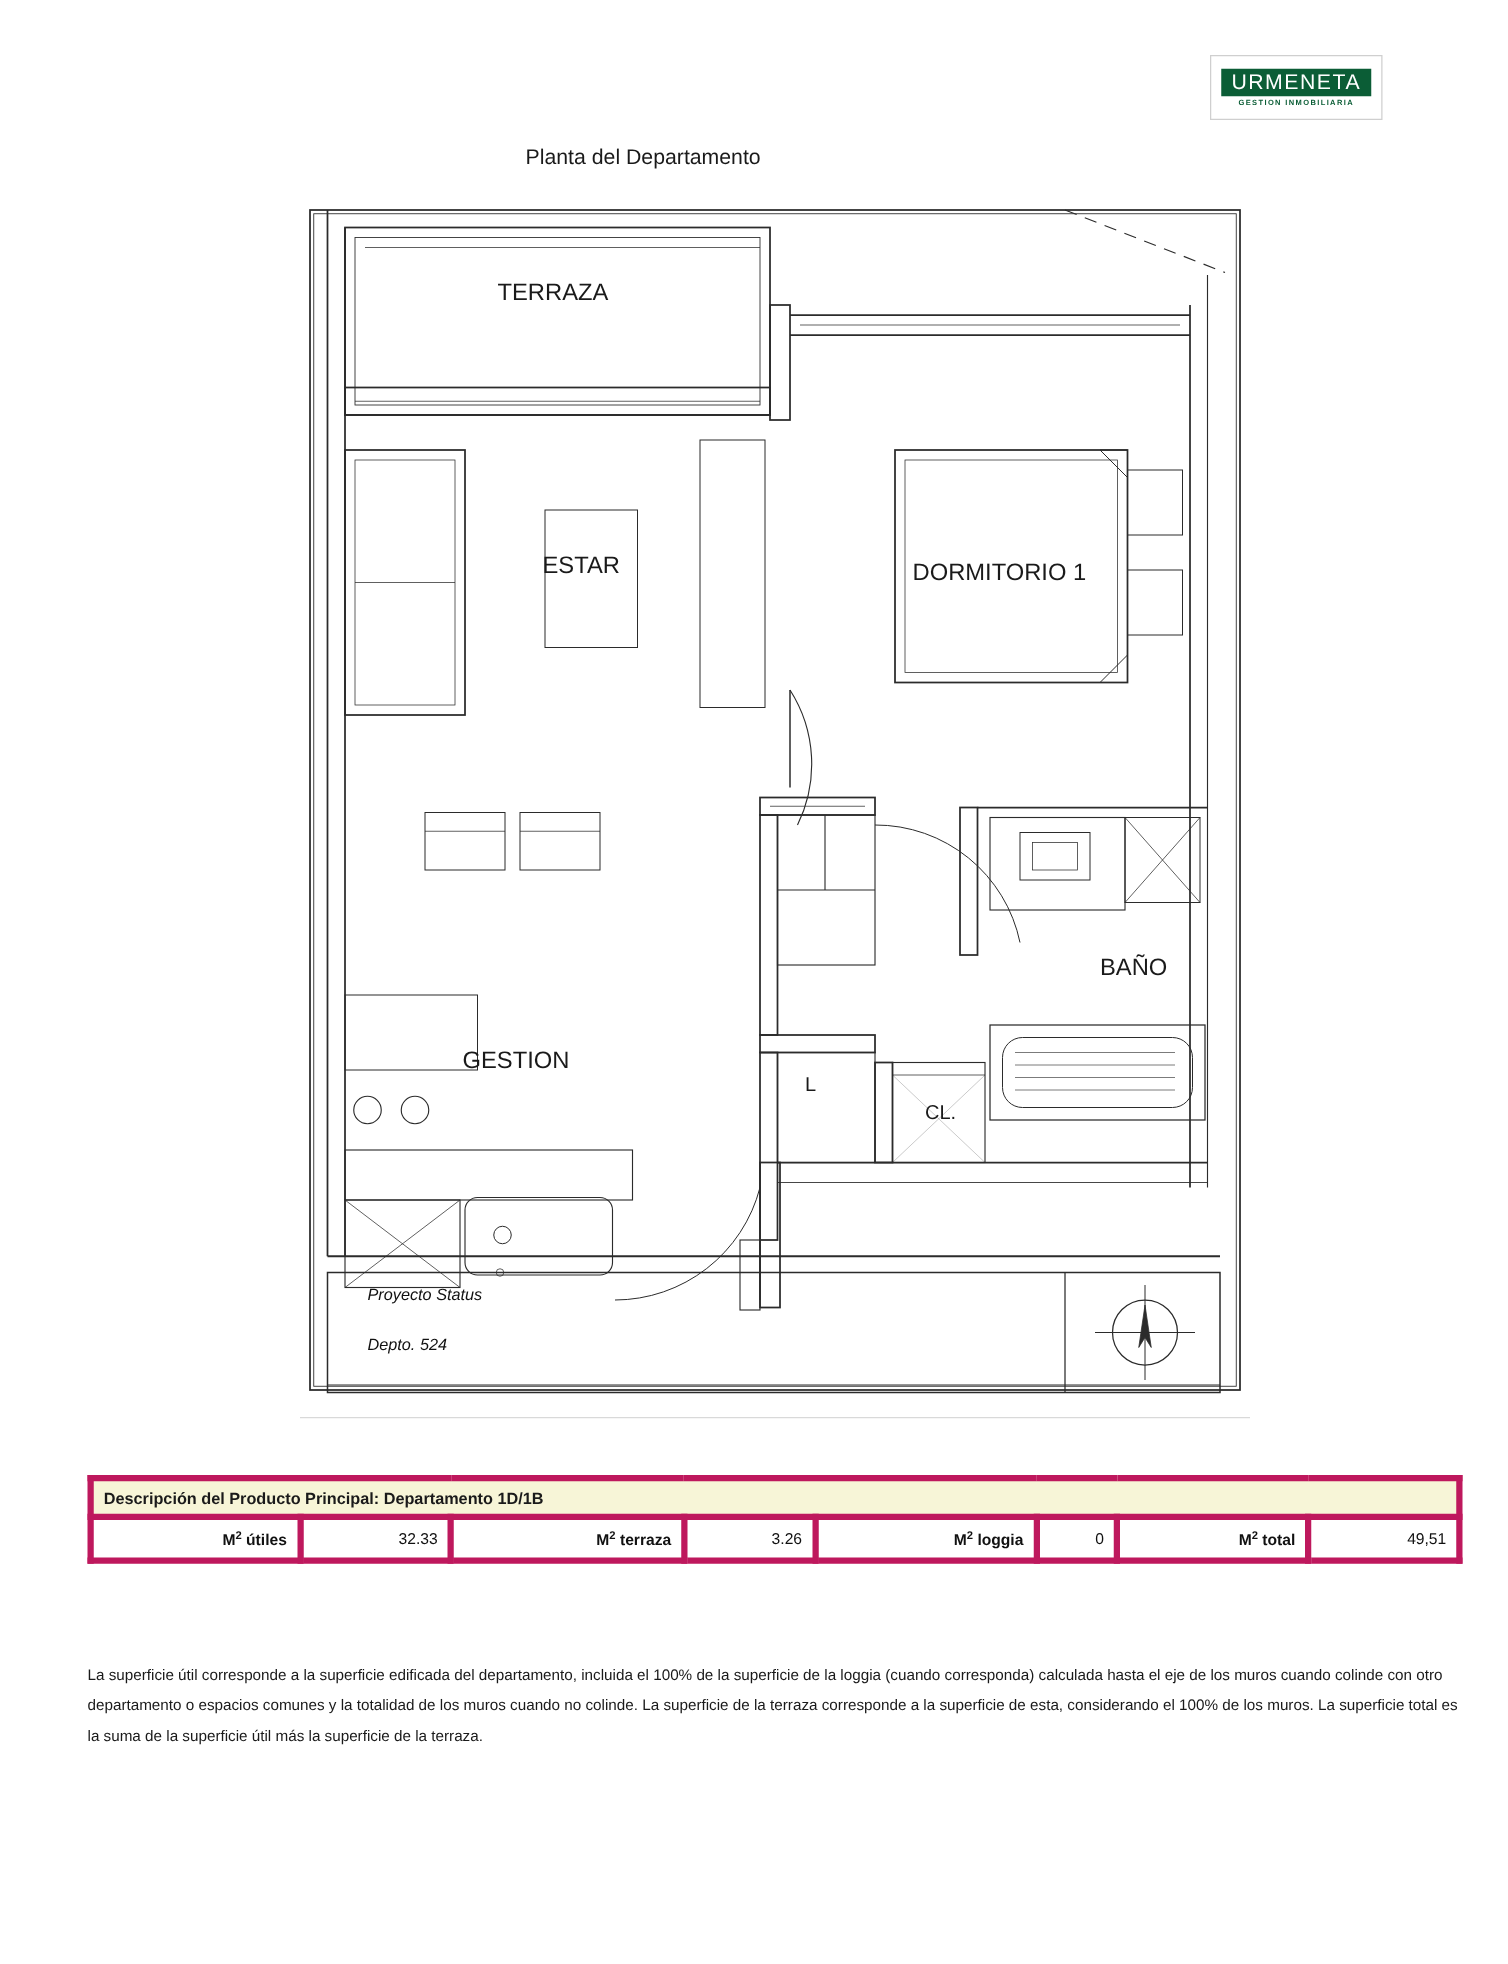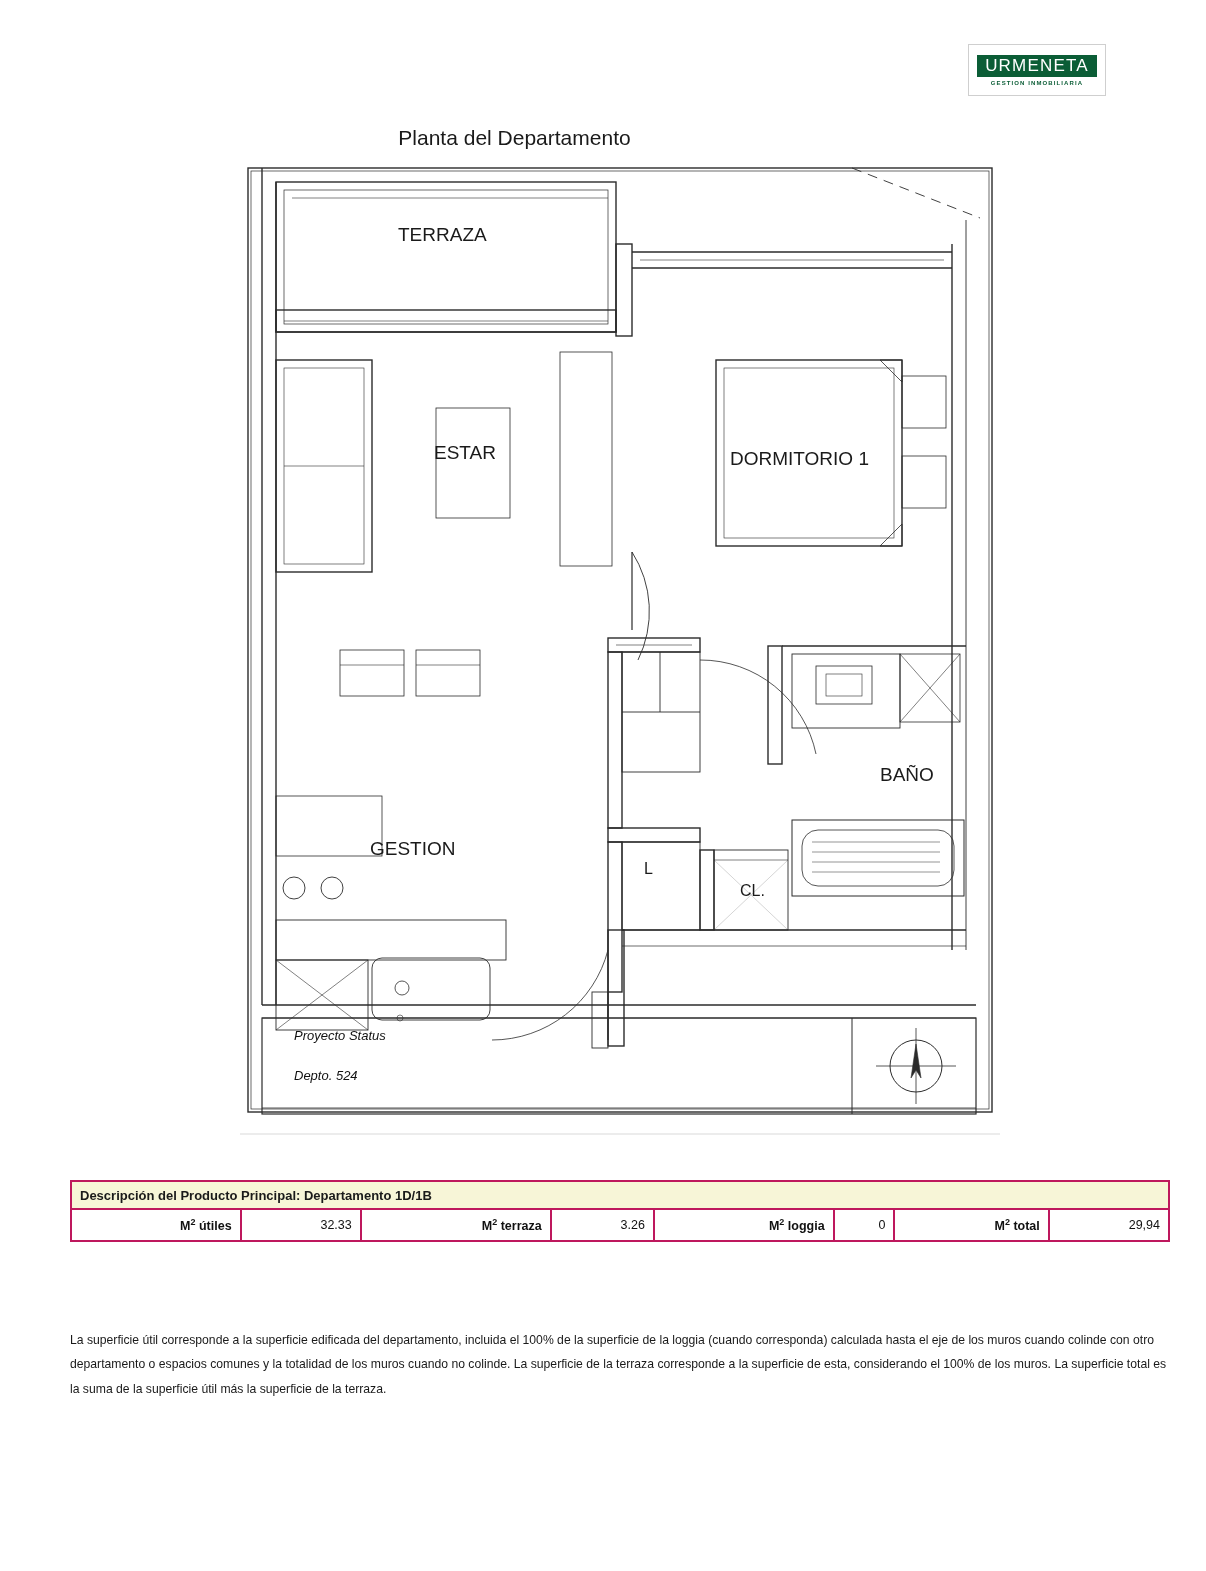--- a/index.html
+++ b/index.html
@@ -44,25 +44,25 @@
     color: #0b5d36;
     font-size: 6px;
     letter-spacing: 1.1px;
     margin-top: 3px;
     font-weight: bold;
   }
 
   
   .page-title {
     position: absolute;
-    top: 126px;
+    top: 116px;
     left: 0;
     width: 1029px;
     text-align: center;
-    font-size: 21px;
+    font-size: 17px;
     color: #1a1a1a;
   }
 
   
   .plan-wrap {
     position: absolute;
     top: 160px;
     left: 240px;
     width: 760px;
     height: 980px;
@@ -88,21 +88,21 @@
   
   .spec-table {
     position: absolute;
     top: 1180px;
     left: 70px;
     width: 1100px;
     border-collapse: collapse;
     font-size: 12.5px;
   }
   .spec-table td {
-    border: 2px solid #be185d;
+    border: 5px solid #be185d;
     height: 30px;
     padding: 0 8px;
     vertical-align: middle;
   }
   .spec-header td {
     background: #f7f5d7;
     font-weight: bold;
     font-size: 13px;
     color: #1a1a1a;
     text-align: left;
@@ -276,18 +276,18 @@
       <td colspan="8">Descripción del Producto Principal: Departamento 1D/1B</td>
     </tr>
     <tr>
       <td class="lbl"><span>M</span><sup>2</sup><span> útiles</span></td>
       <td class="val">32.33</td>
       <td class="lbl"><span>M</span><sup>2</sup><span> terraza</span></td>
       <td class="val">3.26</td>
       <td class="lbl"><span>M</span><sup>2</sup><span> loggia</span></td>
       <td class="val">0</td>
       <td class="lbl"><span>M</span><sup>2</sup><span> total</span></td>
-      <td class="val">29,94</td>
+      <td class="val">49,51</td>
     </tr>
   </tbody>
 </table>
 
 <div class="footnote">La superficie útil corresponde a la superficie edificada del departamento, incluida el 100% de la superficie de la loggia (cuando corresponda) calculada hasta el eje de los muros cuando colinde con otro departamento o espacios comunes y la totalidad de los muros cuando no colinde. La superficie de la terraza corresponde a la superficie de esta, considerando el 100% de los muros. La superficie total es la suma de la superficie útil más la superficie de la terraza.</div>
 
 </body></html>

